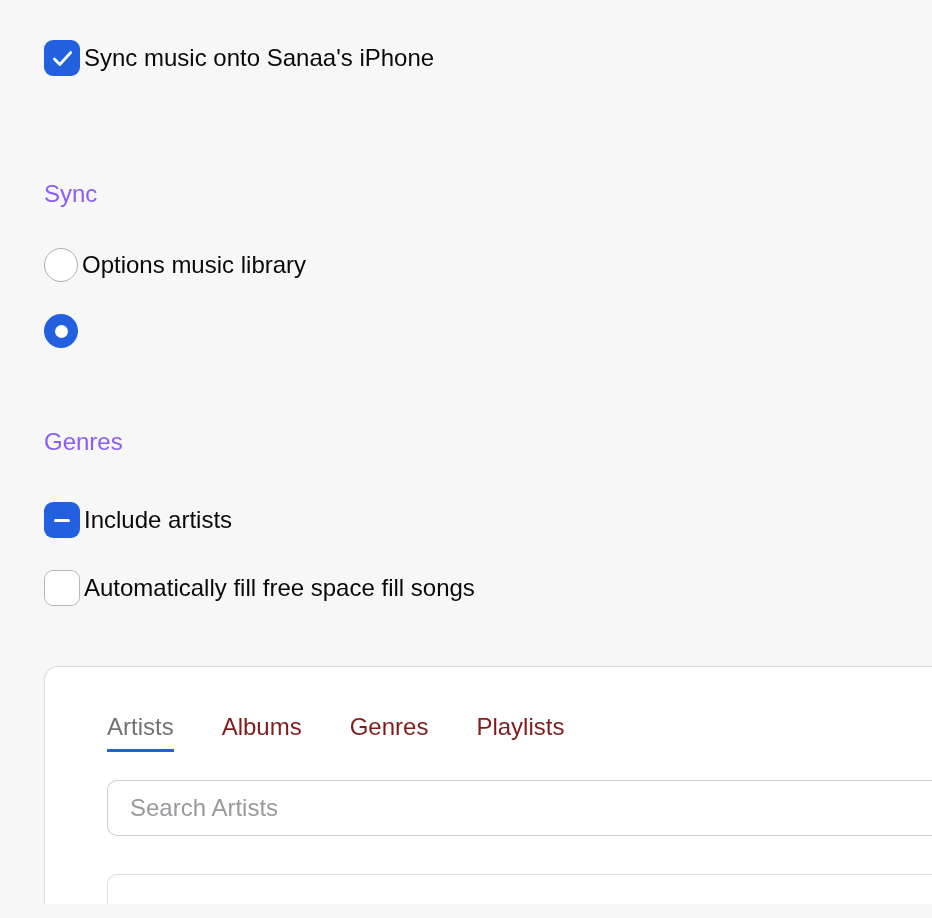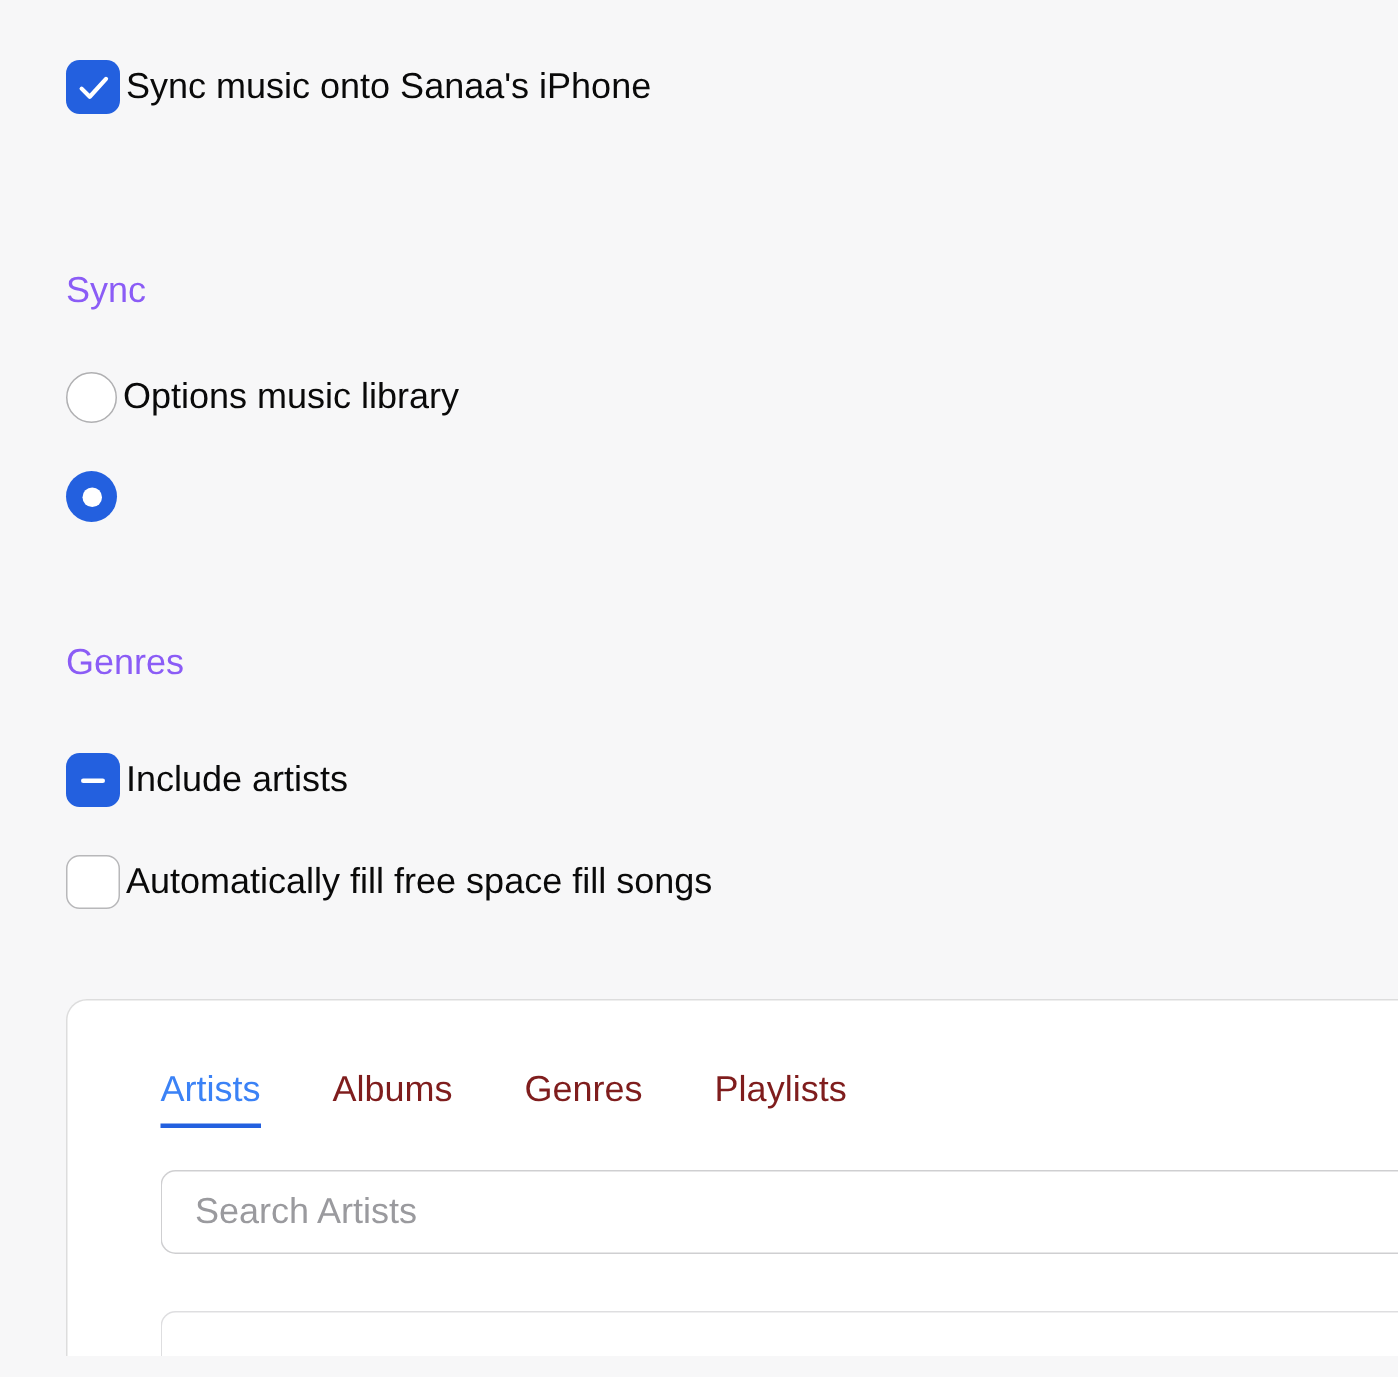--- a/index.html
+++ b/index.html
@@ -114,21 +114,21 @@
     }
     .tab {
       font-size: 24px;
       color: #7f1d1d;
       padding-bottom: 8px;
       cursor: pointer;
       border-bottom: 3px solid transparent;
       font-weight: 400;
     }
     .tab.active {
-      color: #3b82f6;
+      color: #737373;
       border-bottom: 3px solid #2360df;
     }
     .search-box {
       width: 100%;
       height: 56px;
       border: 1px solid #cfcfd1;
       border-right: none;
       border-radius: 10px 0 0 10px;
       background: #fff;
       font-size: 24px;

